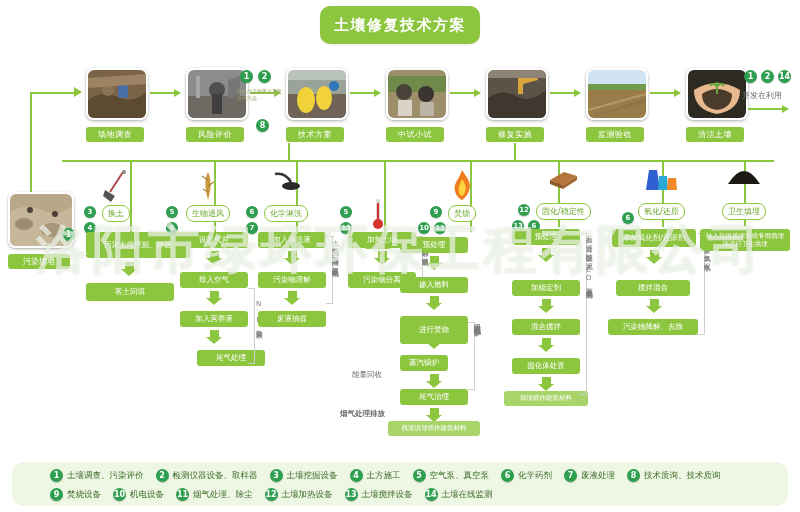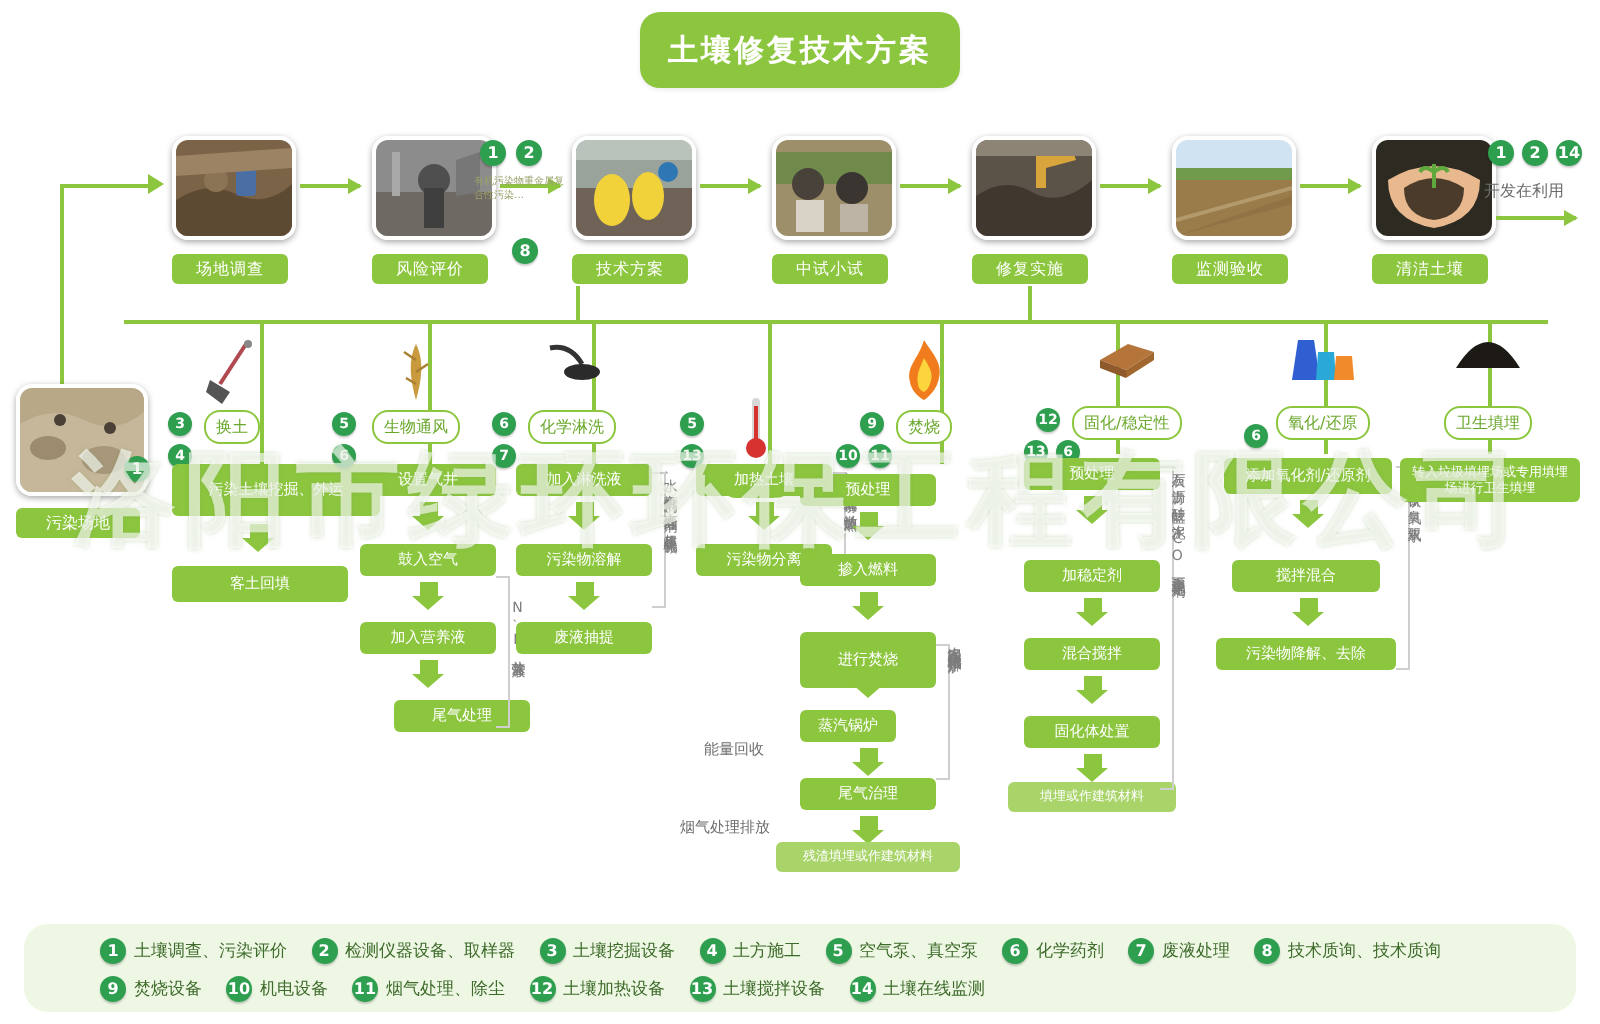--- a/index.html
+++ b/index.html
@@ -385,21 +385,21 @@
       <i></i>
       <b></b>
     </div>
   <div class="fbox" style="left:400px;top:389px;width:68px;height:16px;">尾气治理</div>
   <div class="darrow" style="left:426px;top:408px;">
       <i></i>
       <b></b>
     </div>
   <div class="fbox light" style="left:388px;top:421px;width:92px;height:15px;font-size:6.5px;">残渣填埋或作建筑材料</div>
   <div class="sidetext" style="left:352px;top:370px;">能量回收</div>
-  <div class="sidetext" style="left:340px;top:409px;">烟气处理排放</div>
+  <div class="sidetext" style="left:340px;top:409px;font-weight:bold;">烟气处理排放</div>
   <div class="bracket" style="left:468px;top:322px;width:6px;height:66px;"></div>
   <div class="vtext" style="left:472px;top:318px;">水泥回转窑流化床机械炉排炉</div>
 
   <div class="vline" style="left:558px;top:160px;height:67px;"></div>
   <div class="tech" style="left:536px;top:203px;">
     <div class="icon">
       <svg width="30" height="22" viewBox="0 0 30 22">
           <path d="M2 12 L16 4 L29 8 L15 17Z" fill="#b4743a"></path>
           <path d="M2 12 L15 17 L15 21 L2 16Z" fill="#8e5a2b"></path>
           <path d="M15 17 L29 8 L29 12 L15 21Z" fill="#a0682f"></path>

